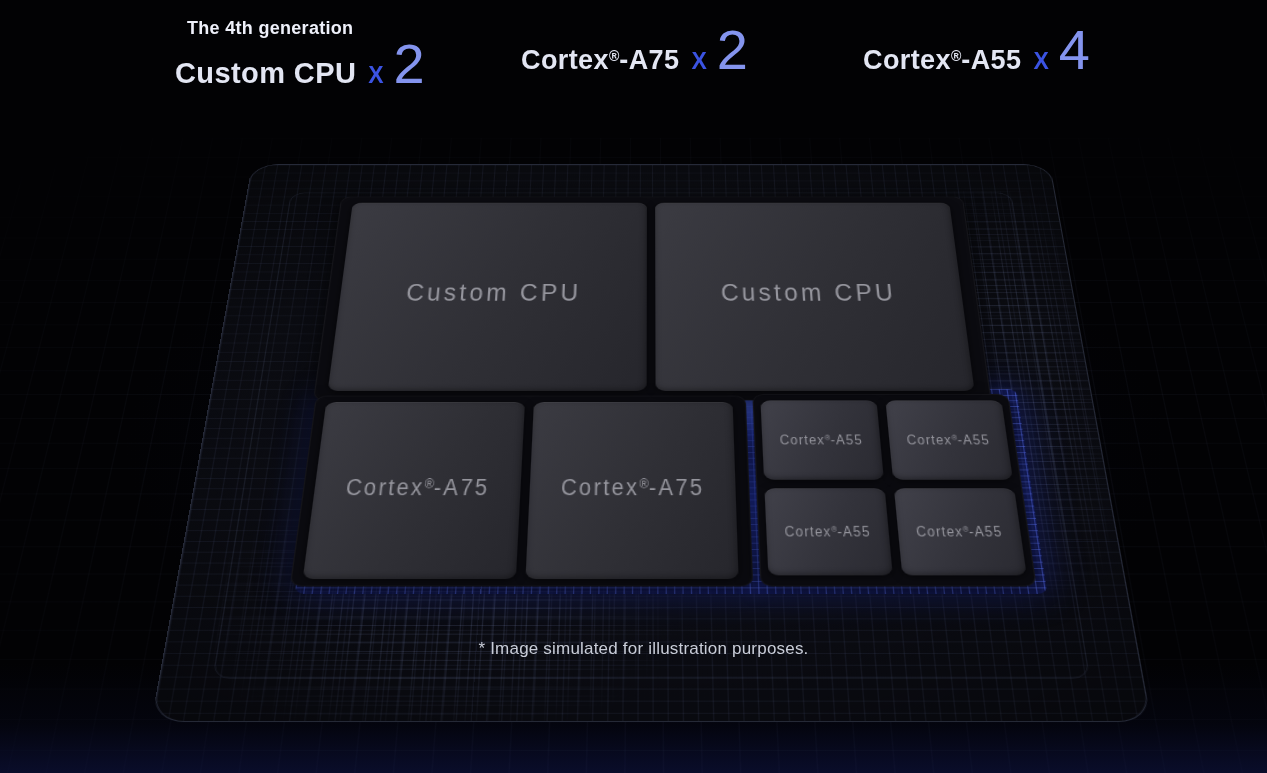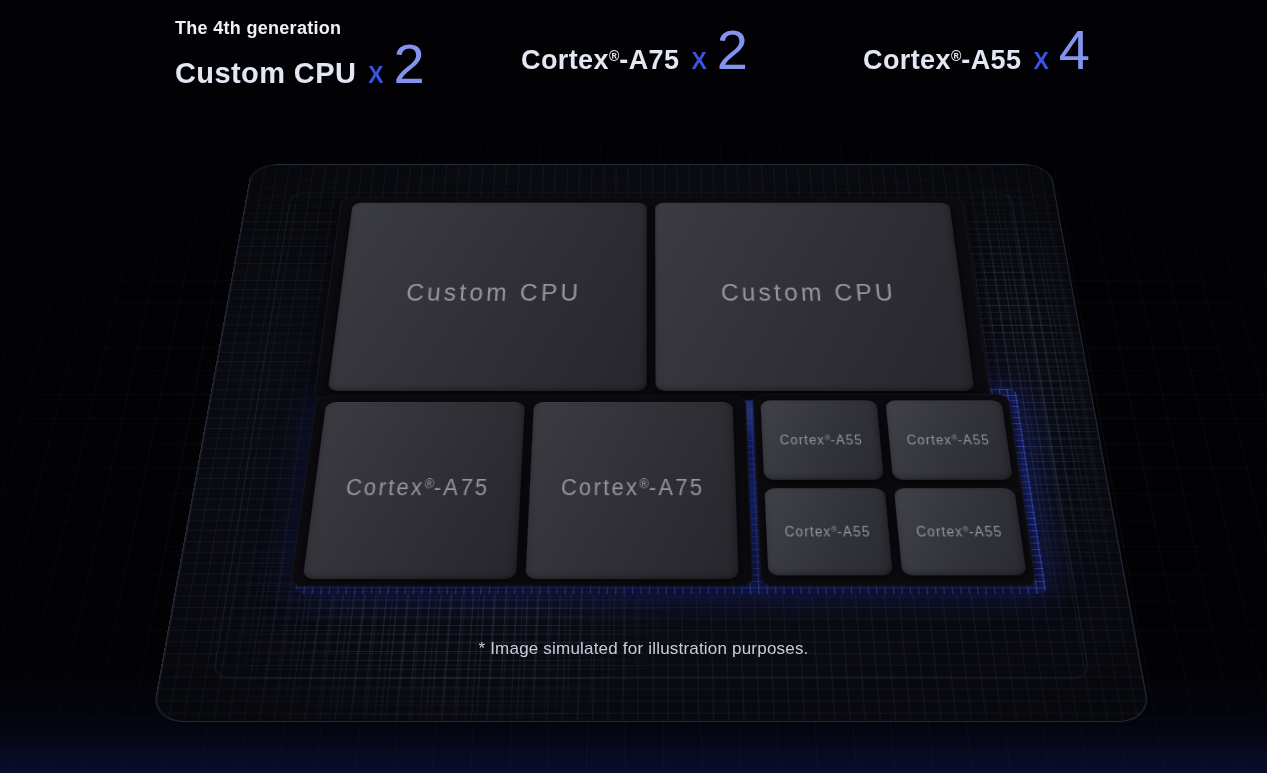--- a/index.html
+++ b/index.html
@@ -126,21 +126,21 @@
   .blabel-a75{font-size:19px;letter-spacing:2px;font-weight:500;}
   .blabel-a55{font-size:11.5px;letter-spacing:1px;font-weight:500;}
   .lreg{font-size:0.58em;vertical-align:0.5em;letter-spacing:0;}
   
   .hgroup{position:absolute;z-index:5;}
   .hgroup-1{left:175px;top:18px;}
   .hgroup-2{left:521px;top:26px;}
   .hgroup-3{left:863px;top:26px;}
   .eyebrow{
     font-size:18px;font-weight:600;color:var(--eyebrow-text,#eef0fa);
-    letter-spacing:0.3px;margin-bottom:1px;
+    letter-spacing:0.3px;margin-bottom:1px;margin-left:12px;
   }
   .hline{display:flex;align-items:baseline;}
   .hname{
     font-size:29px;font-weight:700;color:var(--header-text,#e3e6f3);
     letter-spacing:0.4px;white-space:nowrap;
   }
   .hgroup-2 .hname,.hgroup-3 .hname{font-size:27px;}
   .hreg{font-size:0.52em;vertical-align:0.55em;letter-spacing:0;}
   .hx{
     font-size:23px;font-weight:700;color:var(--x-color,#3b53e2);

